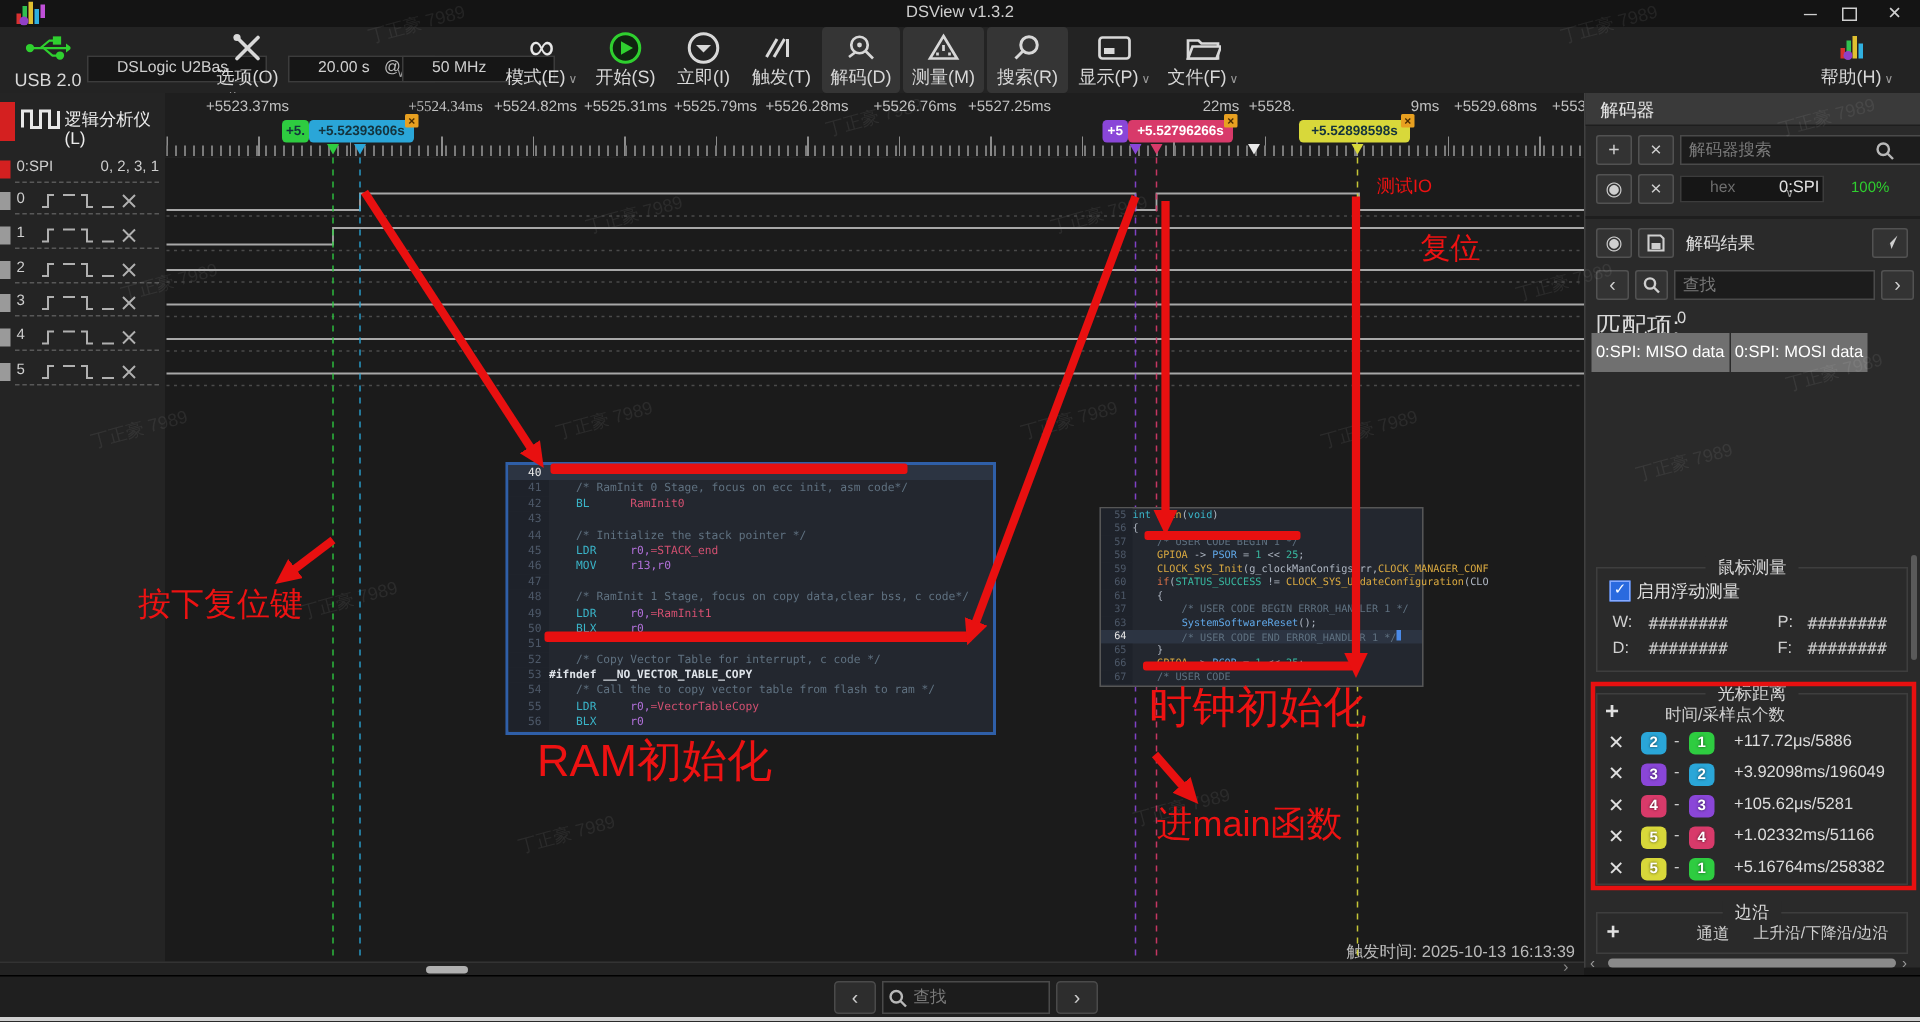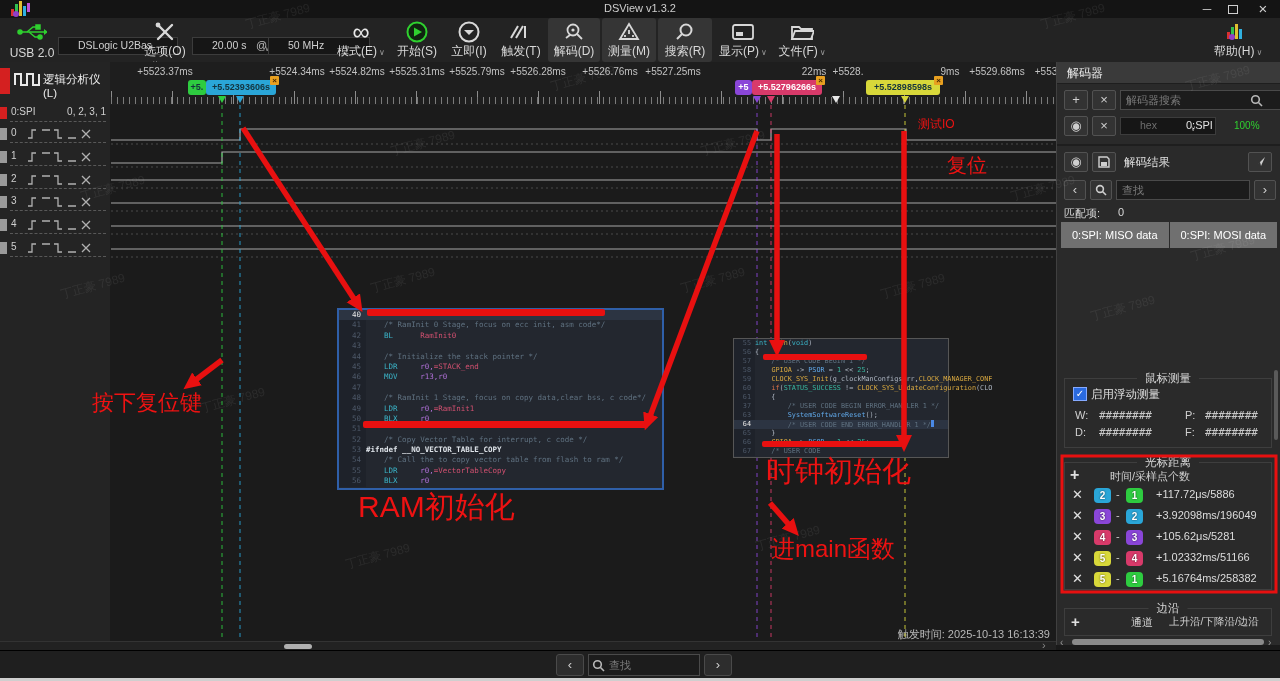--- a/index.html
+++ b/index.html
@@ -322,21 +322,21 @@
         <div class="ch-dash"></div>
         <div class="ch-tag" style="background: rgb(62, 208, 50);">5</div>
       </div>
     </div>
 
   <div class="abs" id="ruler"></div>
   <div class="abs" id="ticks-major"></div>
   <div class="abs" id="ticks-minor"></div>
   <div id="ruler-labels">
       <div class="abs ruler-label" style="left: 165px;">+5523.37ms</div>
-      <div class="abs ruler-label" style="left: 297px;">+5524.34ms</div>
+      <div class="abs ruler-label" style="left: 297px; font-family: Liberation Serif, serif;">+5524.34ms</div>
       <div class="abs ruler-label" style="left: 357px;">+5524.82ms</div>
       <div class="abs ruler-label" style="left: 417px;">+5525.31ms</div>
       <div class="abs ruler-label" style="left: 477px;">+5525.79ms</div>
       <div class="abs ruler-label" style="left: 538px;">+5526.28ms</div>
       <div class="abs ruler-label" style="left: 610px;">+5526.76ms</div>
       <div class="abs ruler-label" style="left: 673px;">+5527.25ms</div>
       <div class="abs ruler-label" style="left: 814px;">22ms</div>
       <div class="abs ruler-label" style="left: 848px;">+5528.</div>
       <div class="abs ruler-label" style="left: 950px;">9ms</div>
       <div class="abs ruler-label" style="left: 997px;">+5529.68ms</div>
@@ -448,23 +448,23 @@
   </div>
   <div class="btn-sq" style="left:1064px;top:180px;width:22px;">‹</div>
   <div class="btn-sq" style="left:1090px;top:180px;width:22px;">
     <svg width="12" height="12" style="margin-top:3px;" fill="none" stroke="#cfcfcf" stroke-width="1.6">
       <circle cx="5" cy="5" r="3.4"></circle>
         <line x1="7.5" y1="7.5" x2="11" y2="11"></line>
       </svg>
   </div>
   <input class="inp" style="left: 1116px; top: 180px; width: 134px; height: 20px;" placeholder="查找">
   <div class="btn-sq" style="left:1254px;top:180px;width:22px;">›</div>
-  <div class="abs" style="left:1064px;top:206px;font-size:11px;color:#d8d8d8;">匹配项:</div>
+  <div class="abs" style="left:1064px;top:206px;font-size:17px;color:#d8d8d8;">匹配项:</div>
   <div class="abs" style="left:1118px;top:206px;font-size:11px;color:#d8d8d8;">0</div>
-  <div class="abs" style="left:1061px;top:222px;width:216px;height:26px;display:flex;gap:1px;border-radius:12px;">
+  <div class="abs" style="left:1061px;top:222px;width:184px;height:26px;display:flex;gap:1px;border-radius:12px;">
     <div class="tabbtn">0:SPI: MISO data</div>
     <div class="tabbtn">0:SPI: MOSI data</div>
   </div>
 
   <div class="group" style="left:1064px;top:378px;width:206px;height:68px;">
     <div class="group-label">鼠标测量</div>
     <div class="abs" style="left:8px;top:8px;width:12px;height:12px;background:#2a6adf;border:1px solid #86aaff;color:#fff;font-size:10px;line-height:12px;text-align:center;">✓</div>
     <div class="abs" style="left:26px;top:8px;font-size:11.5px;color:#e0e0e0;">启用浮动测量</div>
     <div class="abs" style="left:10px;top:30px;font-size:11px;color:#d0d0d0;">W:</div>
     <div class="abs" style="left:34px;top:30px;font-size:11px;color:#c8c8c8;font-family:'DejaVu Sans Mono',monospace;">########</div>

